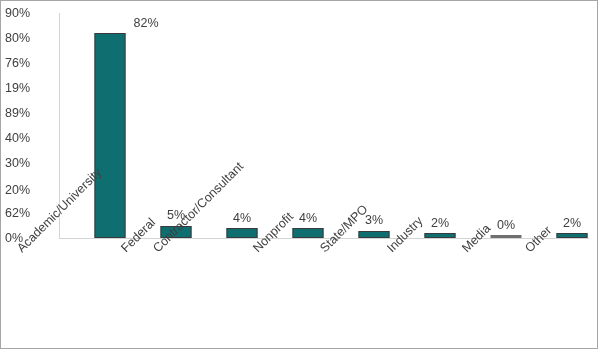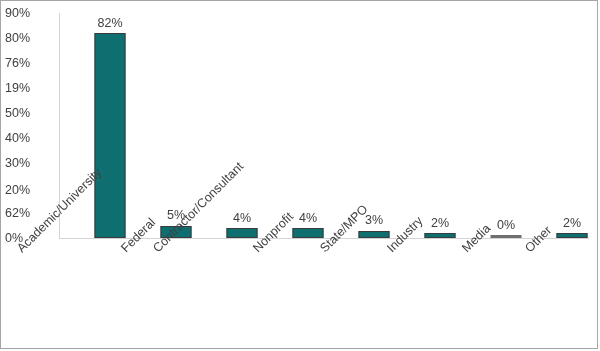--- a/index.html
+++ b/index.html
@@ -121,35 +121,35 @@
 </head>
 <body>
 
 <div id="chart-frame" style="border-color: rgb(166, 166, 166);">
 
   <div id="y-labels">
     <div class="y-tick" style="top:12px">90%</div>
     <div class="y-tick" style="top:37px">80%</div>
     <div class="y-tick" style="top:62px">76%</div>
     <div class="y-tick" style="top:87px">19%</div>
-    <div class="y-tick" style="top:112px">50%</div>
+    <div class="y-tick" style="top:112px">89%</div>
     <div class="y-tick" style="top:137px">40%</div>
     <div class="y-tick" style="top:162px">30%</div>
     <div class="y-tick" style="top:189px">20%</div>
     <div class="y-tick" style="top:212px">62%</div>
     <div class="y-tick" style="top:237px">0%</div>
   </div>
 
   <div id="y-axis-line" style="background: rgb(212, 212, 212);"></div>
   <div id="x-axis-line" style="background: rgb(212, 212, 212);"></div>
 
   <div id="plot-area">
     <div class="bar-slot" style="left:18px">
       <div class="bar" style="height: 205px; background: rgb(15, 110, 112); border-color: rgb(58, 58, 58);"></div>
-      <div class="bar-value" style="bottom: 209px;">82%</div>
+      <div class="bar-value" style="bottom: 209px; margin-left: 36px;">82%</div>
     </div>
     <div class="bar-slot" style="left:84px">
       <div class="bar" style="height: 12.5px; background: rgb(15, 110, 112); border-color: rgb(58, 58, 58);"></div>
       <div class="bar-value" style="bottom: 16.5px;">5%</div>
     </div>
     <div class="bar-slot" style="left:150px">
       <div class="bar" style="height: 10px; background: rgb(15, 110, 112); border-color: rgb(58, 58, 58);"></div>
       <div class="bar-value" style="bottom: 14px;">4%</div>
     </div>
     <div class="bar-slot" style="left:216px">

